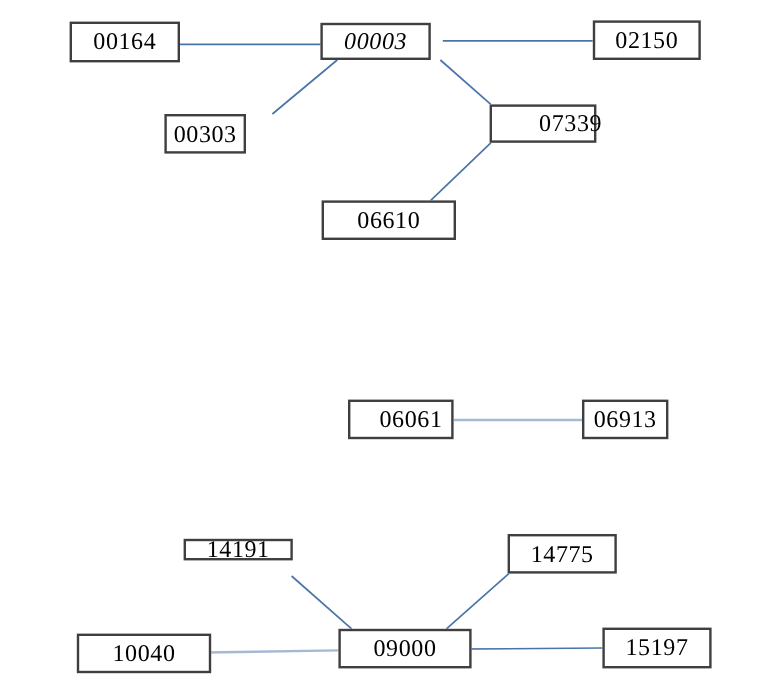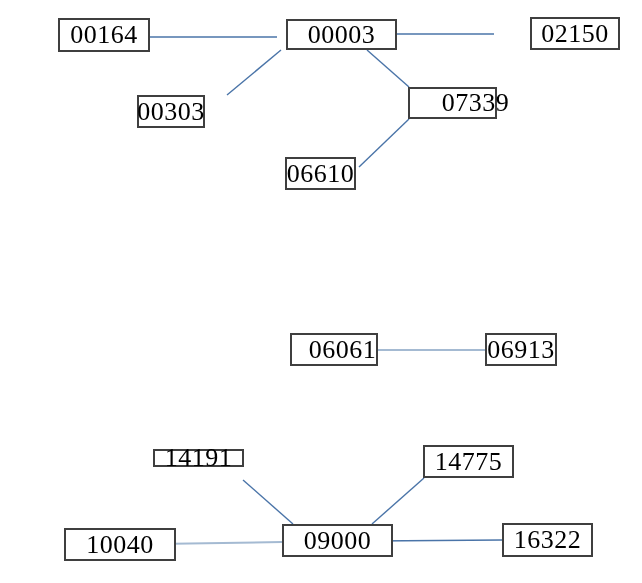--- a/index.html
+++ b/index.html
@@ -23,21 +23,21 @@
     height: 583px;
   }
   .node {
     position: absolute;
     box-sizing: border-box;
     background: #ffffff;
     border: 2px solid #3f3f3f;
     display: flex;
     align-items: center;
     justify-content: center;
-    font-size: 26px;
+    font-size: 20px;
     line-height: 1;
     color: #000000;
     letter-spacing: 0.5px;
     white-space: nowrap;
   }
 </style>
 </head>
 <body>
 
 <div class="canvas">
@@ -48,26 +48,26 @@
       <line x1="367" y1="50" x2="409" y2="87" stroke="#4a74a8" stroke-width="1.4"></line>
       <line x1="409" y1="119" x2="359" y2="167" stroke="#4a74a8" stroke-width="1.4"></line>
       <line x1="378" y1="350" x2="491" y2="350" stroke="#a4bad2" stroke-width="2"></line>
       <line x1="243" y1="480" x2="293" y2="524" stroke="#4a74a8" stroke-width="1.4"></line>
       <line x1="424" y1="478" x2="372" y2="524" stroke="#4a74a8" stroke-width="1.4"></line>
       <line x1="156" y1="544" x2="282" y2="542" stroke="#a4bad2" stroke-width="2"></line>
       <line x1="373" y1="541" x2="502" y2="540" stroke="#4a74a8" stroke-width="1.4"></line>
     </svg>
   <div id="nodes-layer">
       <div class="node" style="left: 58px; top: 18px; width: 92px; height: 34px;">00164</div>
-      <div class="node" style="left: 286px; top: 19px; width: 111px; height: 31px;">00003</div>
-      <div class="node" style="left: 494px; top: 17px; width: 90px; height: 33px; margin-left: 36px;">02150</div>
+      <div class="node" style="left: 267px; top: 19px; width: 92px; height: 31px; font-style: italic;">00003</div>
+      <div class="node" style="left: 494px; top: 17px; width: 90px; height: 33px;">02150</div>
       <div class="node" style="left: 137px; top: 95px; width: 68px; height: 33px;">00303</div>
       <div class="node" style="left: 408px; top: 87px; width: 89px; height: 32px; padding-left: 46px;">07339</div>
-      <div class="node" style="left: 268px; top: 157px; width: 71px; height: 33px; margin-left: 17px;">06610</div>
+      <div class="node" style="left: 268px; top: 167px; width: 112px; height: 33px;">06610</div>
       <div class="node" style="left: 290px; top: 333px; width: 88px; height: 33px; padding-left: 17px;">06061</div>
       <div class="node" style="left: 485px; top: 333px; width: 72px; height: 33px;">06913</div>
       <div class="node" style="left: 153px; top: 449px; width: 91px; height: 18px;">14191</div>
       <div class="node" style="left: 423px; top: 445px; width: 91px; height: 33px;">14775</div>
       <div class="node" style="left: 64px; top: 528px; width: 112px; height: 33px;">10040</div>
       <div class="node" style="left: 282px; top: 524px; width: 111px; height: 33px;">09000</div>
-      <div class="node" style="left: 502px; top: 523px; width: 91px; height: 34px;">16322</div>
+      <div class="node" style="left: 502px; top: 523px; width: 91px; height: 34px;">15197</div>
     </div>
 </div>
 
 </body></html>

